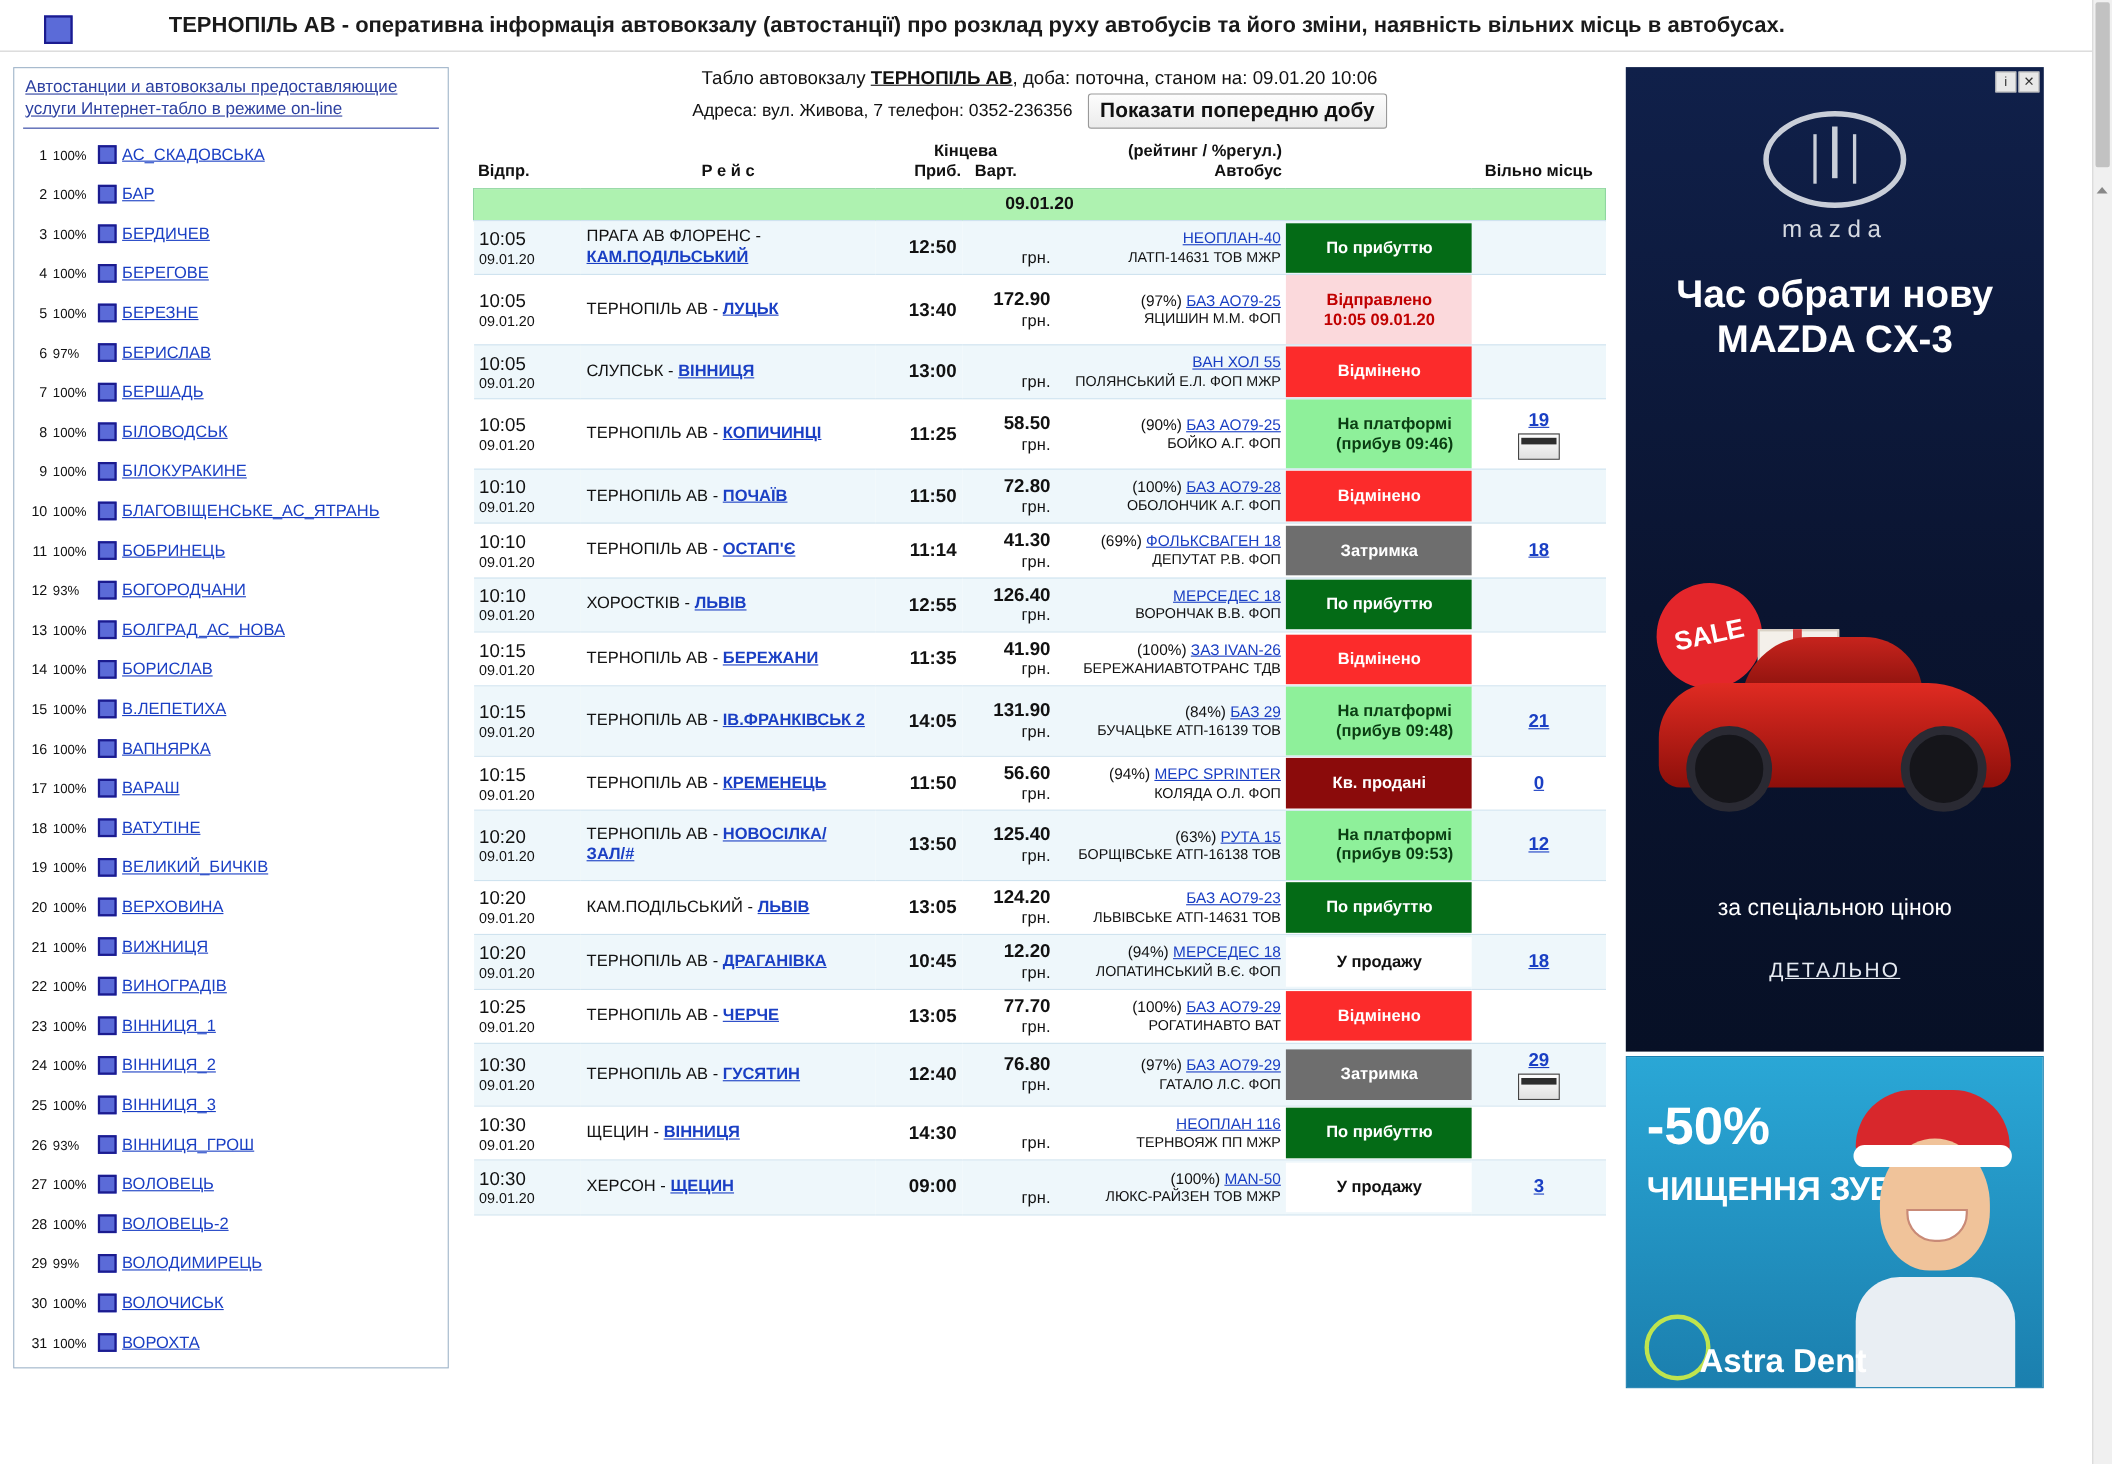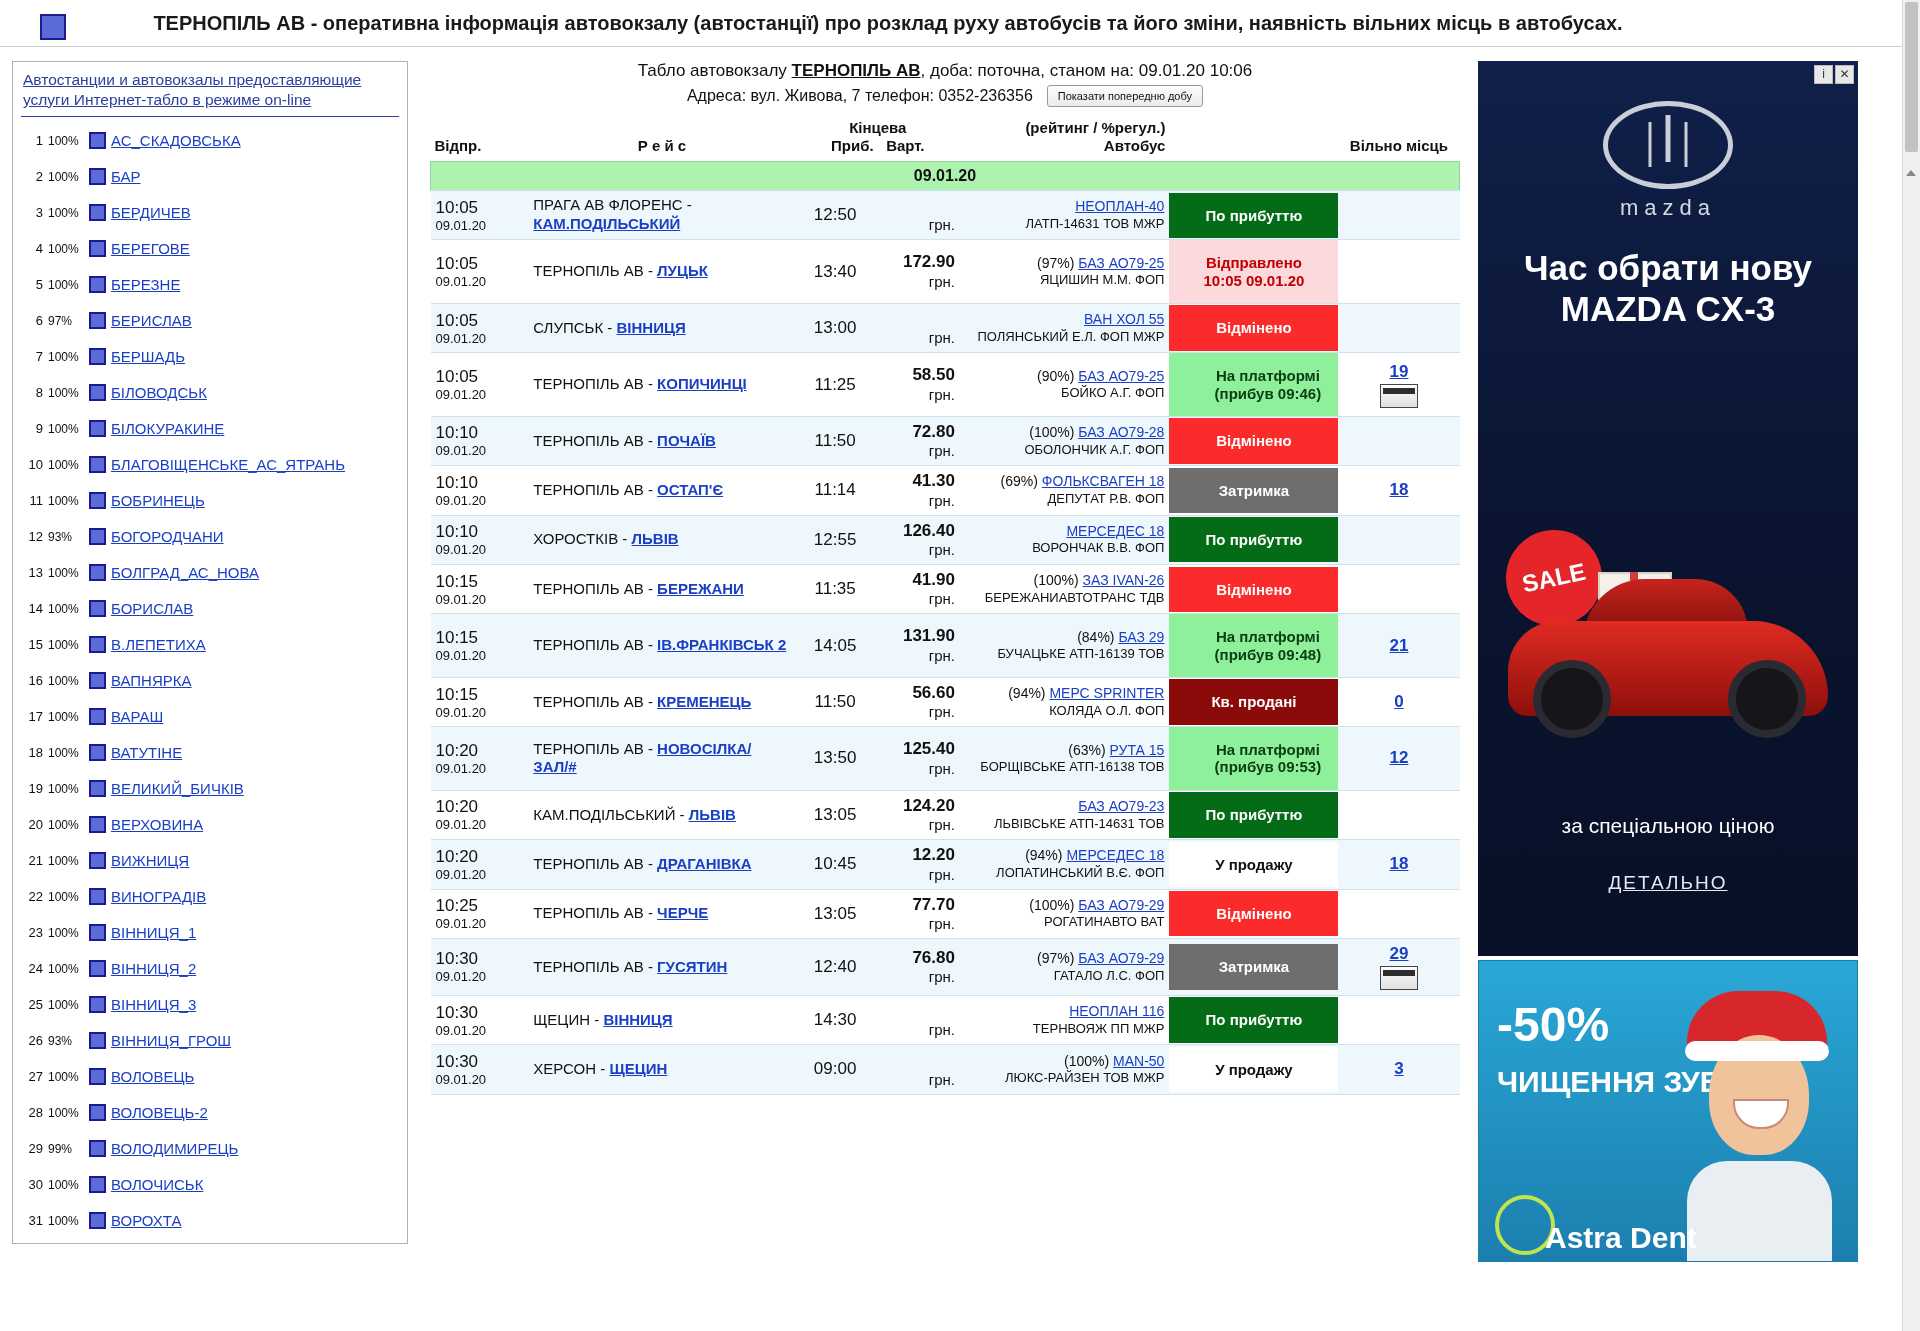--- a/index.html
+++ b/index.html
@@ -117,27 +117,28 @@
     font-size: 16px;
     color: #111;
     text-align: center;
     margin-bottom: 10px;
     display: flex;
     align-items: center;
     justify-content: center;
     gap: 14px;
   }
   .prev-btn {
-    font-size: 11px;
+    font-size: 19px;
     padding: 4px 10px;
     border: 1px solid #999;
     background: linear-gradient(#fdfdfd,#ebebeb);
     border-radius: 3px;
     cursor: pointer;
     color: #111;
+    font-weight: bold;
   }
   table.board {
     border-collapse: collapse;
     width: 100%;
     font-size: 14px;
   }
   table.board th {
     font-size: 15px;
     color: #111;
     font-weight: bold;
@@ -163,21 +164,21 @@
   tr.r-even td { background: #ffffff; }
   .c-dep {
     width: 92px;
     text-align: left;
     white-space: nowrap;
   }
   .dep-time { font-size: 17px; font-weight: normal; color: #111; }
   .dep-date { font-size: 13px; color: #111; }
   .c-route { width: 270px; font-size: 15px; color: #111; line-height: 1.25;}
   .c-route a { color: #1a3fc4; text-decoration: underline; font-weight: bold; cursor: pointer;}
-  .c-arr { width: 72px; text-align: center; font-size: 17px; font-weight: normal; color: #111;}
+  .c-arr { width: 72px; text-align: right; font-size: 17px; font-weight: bold; color: #111;}
   .c-price { width: 78px; text-align: right; font-size: 15px; color: #111; line-height:1.2;}
   .c-price b { font-size: 17px; }
   .c-bus { width: 205px; text-align: right; font-size: 13px; color: #111; line-height: 1.25;}
   .c-bus .big { font-size: 14px; font-weight: normal; }
   .c-bus a { color: #1a3fc4; text-decoration: underline; }
   .c-status { width: 175px; text-align: center; padding: 0 !important;}
   .c-free { width: 60px; text-align: center; }
   .c-free a { color: #1a3fc4; font-size: 17px; font-weight: bold; text-decoration: underline; cursor:pointer;}
   .status {
     display: block;

